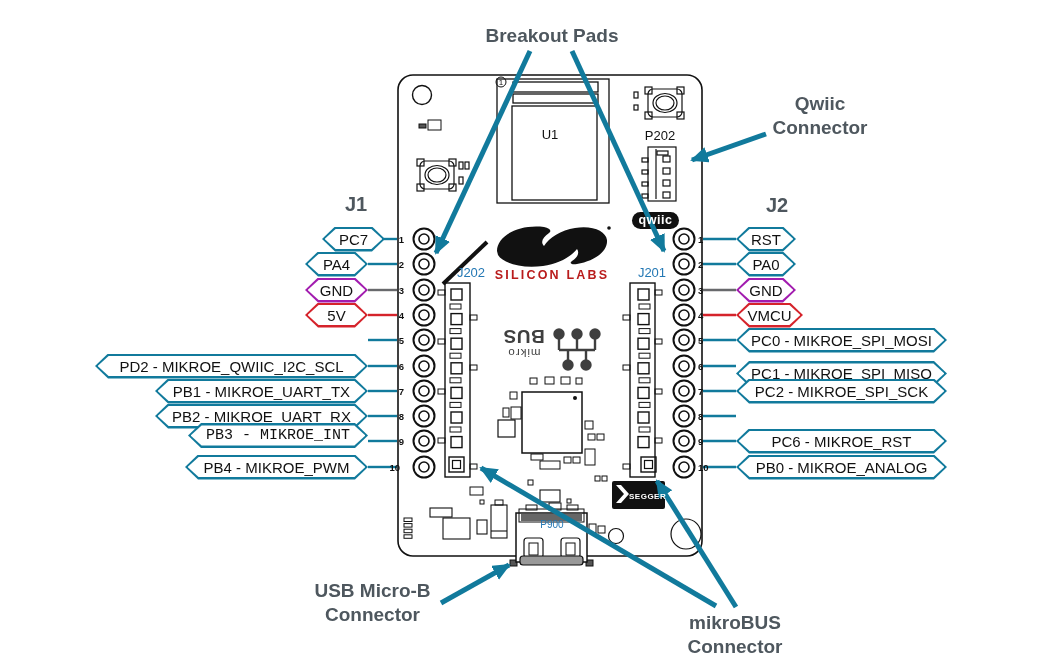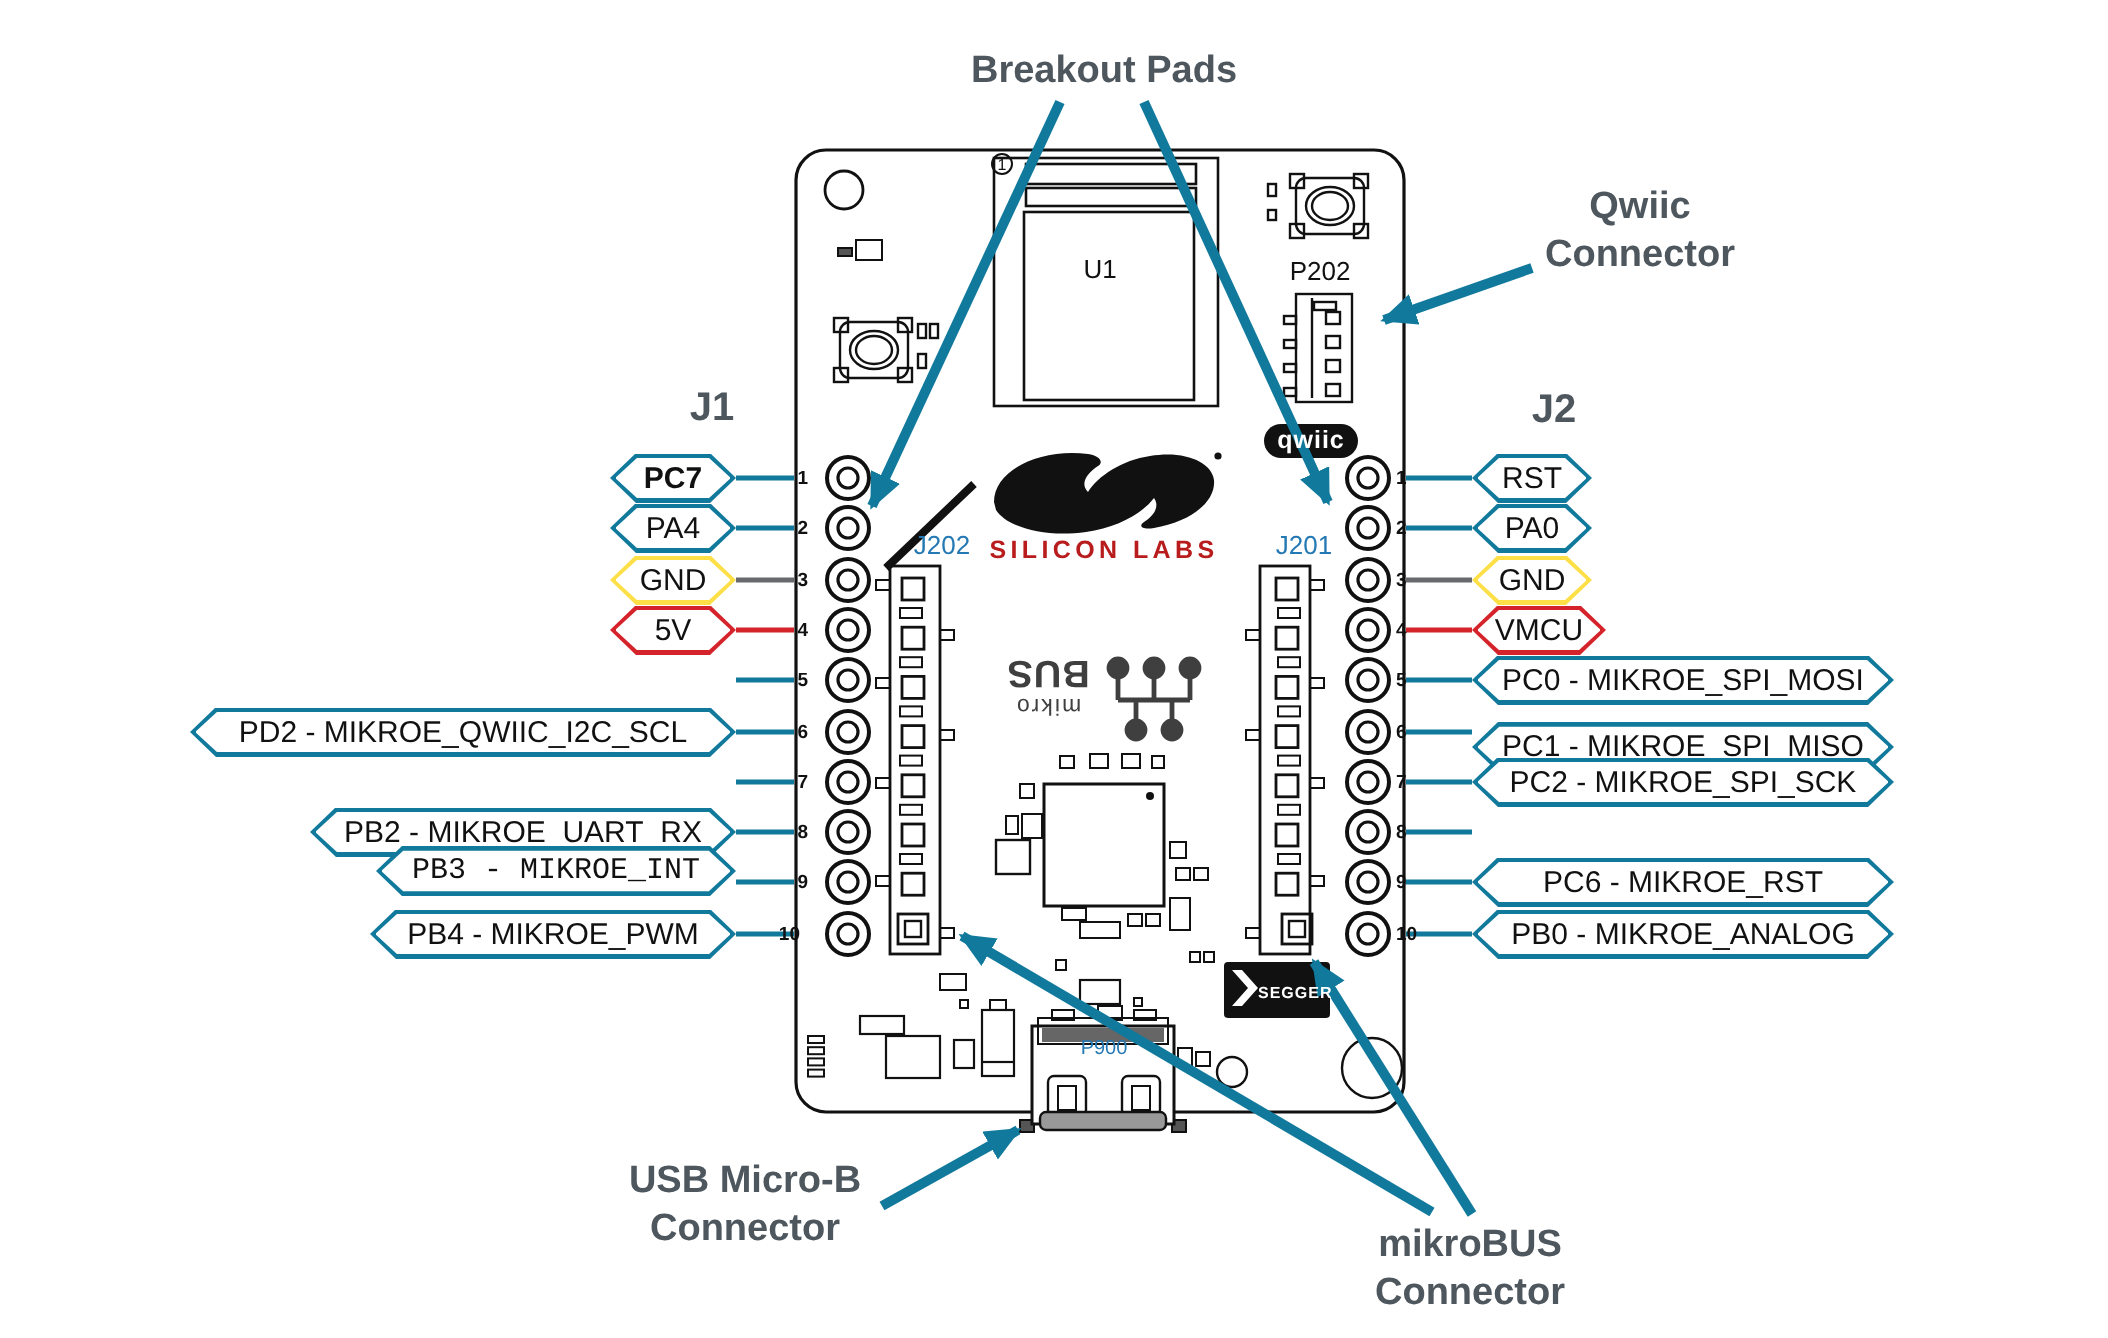--- a/index.html
+++ b/index.html
@@ -11,21 +11,21 @@
   .hdr{font-weight:bold;font-size:20px;color:#4E575E;text-align:center;}
   .refdes{font-size:13px;color:#111;text-align:center;}
   .blue{color:#2478B4;}
   .hex{position:absolute;height:25px;
        clip-path:polygon(13px 0,calc(100% - 13px) 0,100% 50%,calc(100% - 13px) 100%,13px 100%,0 50%);}
   .hex .in{position:absolute;left:2.6px;top:2.4px;right:2.6px;bottom:2.4px;background:#fff;
        clip-path:polygon(11px 0,calc(100% - 11px) 0,100% 50%,calc(100% - 11px) 100%,11px 100%,0 50%);
        display:flex;align-items:center;justify-content:center;
        font-size:15px;color:#111;white-space:nowrap;}
   .teal{background:#117A9C;}
-  .gray{background:#fde047;}
+  .gray{background:#a21caf;}
   .red{background:#D5232B;}
   .pnum{position:absolute;font-size:9.5px;font-weight:bold;color:#111;width:14px;height:11px;line-height:11px;}
   .pl{left:390px;text-align:right;}
   .pr{left:698px;text-align:left;}
   .qwiiclogo{font-weight:bold;font-size:12.5px;color:#fff;text-align:center;line-height:17px;letter-spacing:.5px;}
   .silabs{font-size:12.5px;font-weight:600;letter-spacing:2.2px;color:#b91c1c;text-align:center;}
   .segger{font-size:8px;font-weight:bold;color:#fff;letter-spacing:.5px;}
   .mbus{transform:rotate(180deg);color:#3f3f3f;text-align:center;line-height:1;}
   .mbus .l1{font-size:11.5px;letter-spacing:1px;}
   .mbus .l2{font-size:19px;font-weight:800;letter-spacing:.5px;}
@@ -370,35 +370,38 @@
 <div class="pnum pr" style="top:258.5px;">2</div>
 <div class="pnum pr" style="top:284.5px;">3</div>
 <div class="pnum pr" style="top:309.5px;">4</div>
 <div class="pnum pr" style="top:334.5px;">5</div>
 <div class="pnum pr" style="top:360.5px;">6</div>
 <div class="pnum pr" style="top:385.5px;">7</div>
 <div class="pnum pr" style="top:410.5px;">8</div>
 <div class="pnum pr" style="top:435.5px;">9</div>
 <div class="pnum pr" style="top:461.5px;">10</div>
 
-<div class="hex teal" style="left:305px;top:226.5px;width:63px;font-weight:bold;">
+<div class="hex teal" style="left:322px;top:226.5px;width:63px;">
       <span class="in">PC7</span>
     </div>
 <div class="hex teal" style="left:305px;top:251.5px;width:63px;">
       <span class="in">PA4</span>
     </div>
 <div class="hex gray" style="left:305px;top:277.5px;width:63px;">
       <span class="in">GND</span>
     </div>
 <div class="hex red" style="left:305px;top:302.5px;width:63px;">
       <span class="in">5V</span>
     </div>
 <div class="hex teal" style="left:95px;top:353.5px;width:273px;">
       <span class="in">PD2 - MIKROE_QWIIC_I2C_SCL</span>
     </div>
+<div class="hex teal" style="left:155px;top:378.5px;width:213px;">
+      <span class="in">PB1 - MIKROE_UART_TX</span>
+    </div>
 <div class="hex teal" style="left:155px;top:403.5px;width:213px;">
       <span class="in">PB2 - MIKROE_UART_RX</span>
     </div>
 <div class="hex teal" style="left:188px;top:423px;width:180px;font-family:Liberation Mono, monospace;">
       <span class="in">PB3 - MIKROE_INT</span>
     </div>
 <div class="hex teal" style="left:185px;top:454.5px;width:183px;">
       <span class="in">PB4 - MIKROE_PWM</span>
     </div>
 

